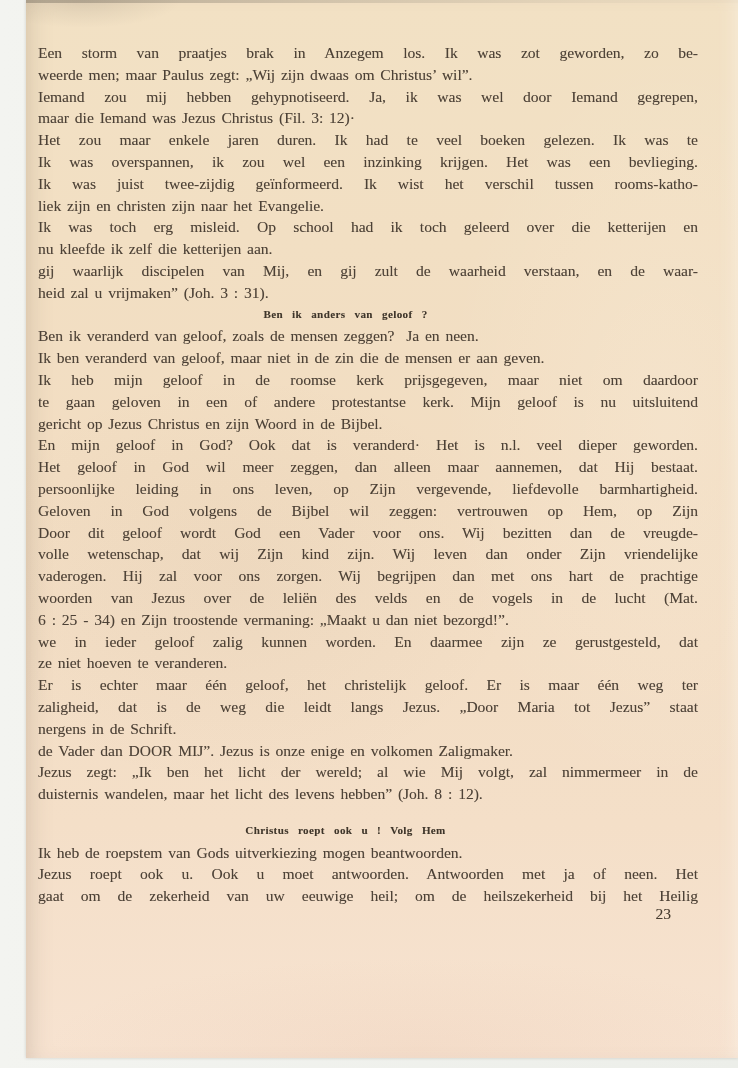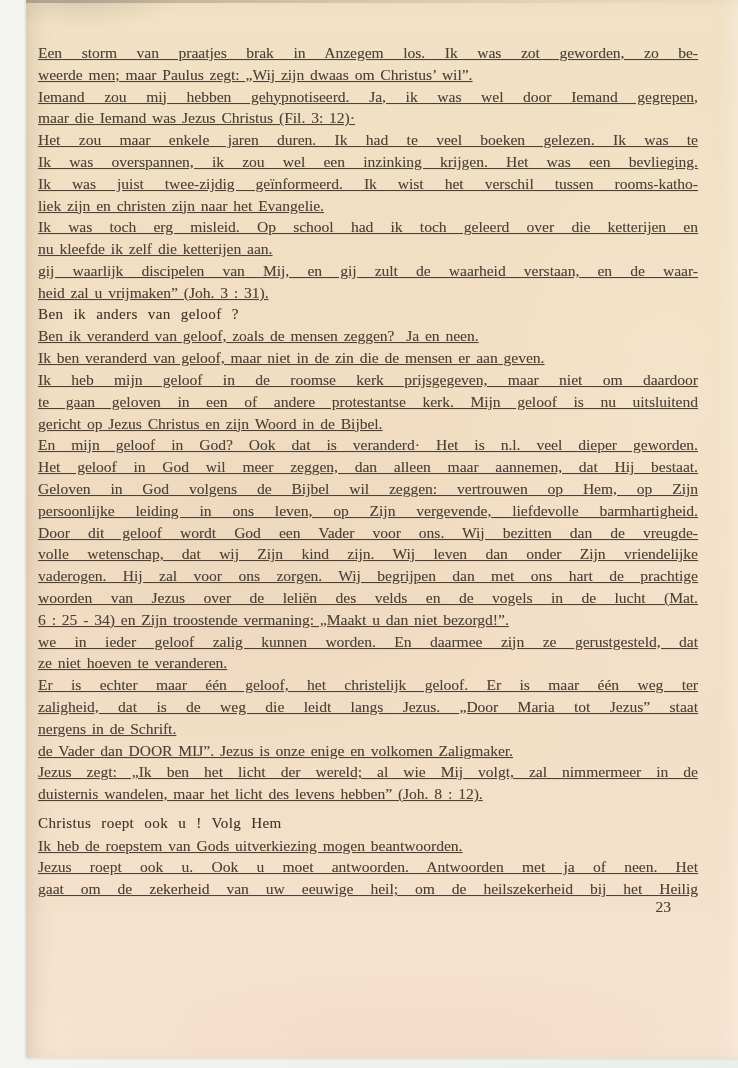--- a/index.html
+++ b/index.html
@@ -54,37 +54,36 @@
     font-size: 15.5px;
     line-height: 21.8px;
     color: #4c4136;
     word-spacing: 2px;
     text-shadow: 0.25px 0.25px 0 rgba(72,60,46,0.30);
   }
   .line {
     text-align: justify;
     text-align-last: justify;
     white-space: normal;
-    text-decoration: underline;
   }
   .line.no-just {
     text-align: left;
     text-align-last: auto;
   }
   .heading {
-    font-weight: normal;
-    text-align: left;
+    font-weight: bold;
+    text-align: center;
     padding-right: 45px;
     color: #3e352a;
-    font-size: 15px;
+    font-size: 11px;
     letter-spacing: 0.4px;
     word-spacing: 6px;
   }
   .heading.gap {
-    margin-top: 8px;
+    margin-top: 15px;
   }
   .page-number {
     text-align: right;
     padding-right: 27px;
     margin-top: -4px;
     color: #453b2f;
   }
 </style>
 </head>
 <body>
@@ -129,22 +128,22 @@
           <div class="line no-just">Ik ben veranderd van geloof, maar niet in de zin die de mensen er aan geven.</div>
         </div>
         <div class="paragraph">
           <div class="line">Ik heb mijn geloof in de roomse kerk prijsgegeven, maar niet om daardoor</div>
           <div class="line">te gaan geloven in een of andere protestantse kerk. Mijn geloof is nu uitsluitend</div>
           <div class="line no-just">gericht op Jezus Christus en zijn Woord in de Bijbel.</div>
         </div>
         <div class="paragraph">
           <div class="line">En mijn geloof in God? Ook dat is veranderd· Het is n.l. veel dieper geworden.</div>
           <div class="line">Het geloof in God wil meer zeggen, dan alleen maar aannemen, dat Hij bestaat.</div>
+          <div class="line">persoonlijke leiding in ons leven, op Zijn vergevende, liefdevolle barmhartigheid.</div>
           <div class="line">Geloven in God volgens de Bijbel wil zeggen: vertrouwen op Hem, op Zijn</div>
-          <div class="line">persoonlijke leiding in ons leven, op Zijn vergevende, liefdevolle barmhartigheid.</div>
           <div class="line">Door dit geloof wordt God een Vader voor ons. Wij bezitten dan de vreugde-</div>
           <div class="line">volle wetenschap, dat wij Zijn kind zijn. Wij leven dan onder Zijn vriendelijke</div>
           <div class="line">vaderogen. Hij zal voor ons zorgen. Wij begrijpen dan met ons hart de prachtige</div>
           <div class="line">woorden van Jezus over de leliën des velds en de vogels in de lucht (Mat.</div>
           <div class="line no-just">6 : 25 - 34) en Zijn troostende vermaning: „Maakt u dan niet bezorgd!”.</div>
         </div>
         <div class="paragraph">
           <div class="line">we in ieder geloof zalig kunnen worden. En daarmee zijn ze gerustgesteld, dat</div>
           <div class="line no-just">ze niet hoeven te veranderen.</div>
         </div>

